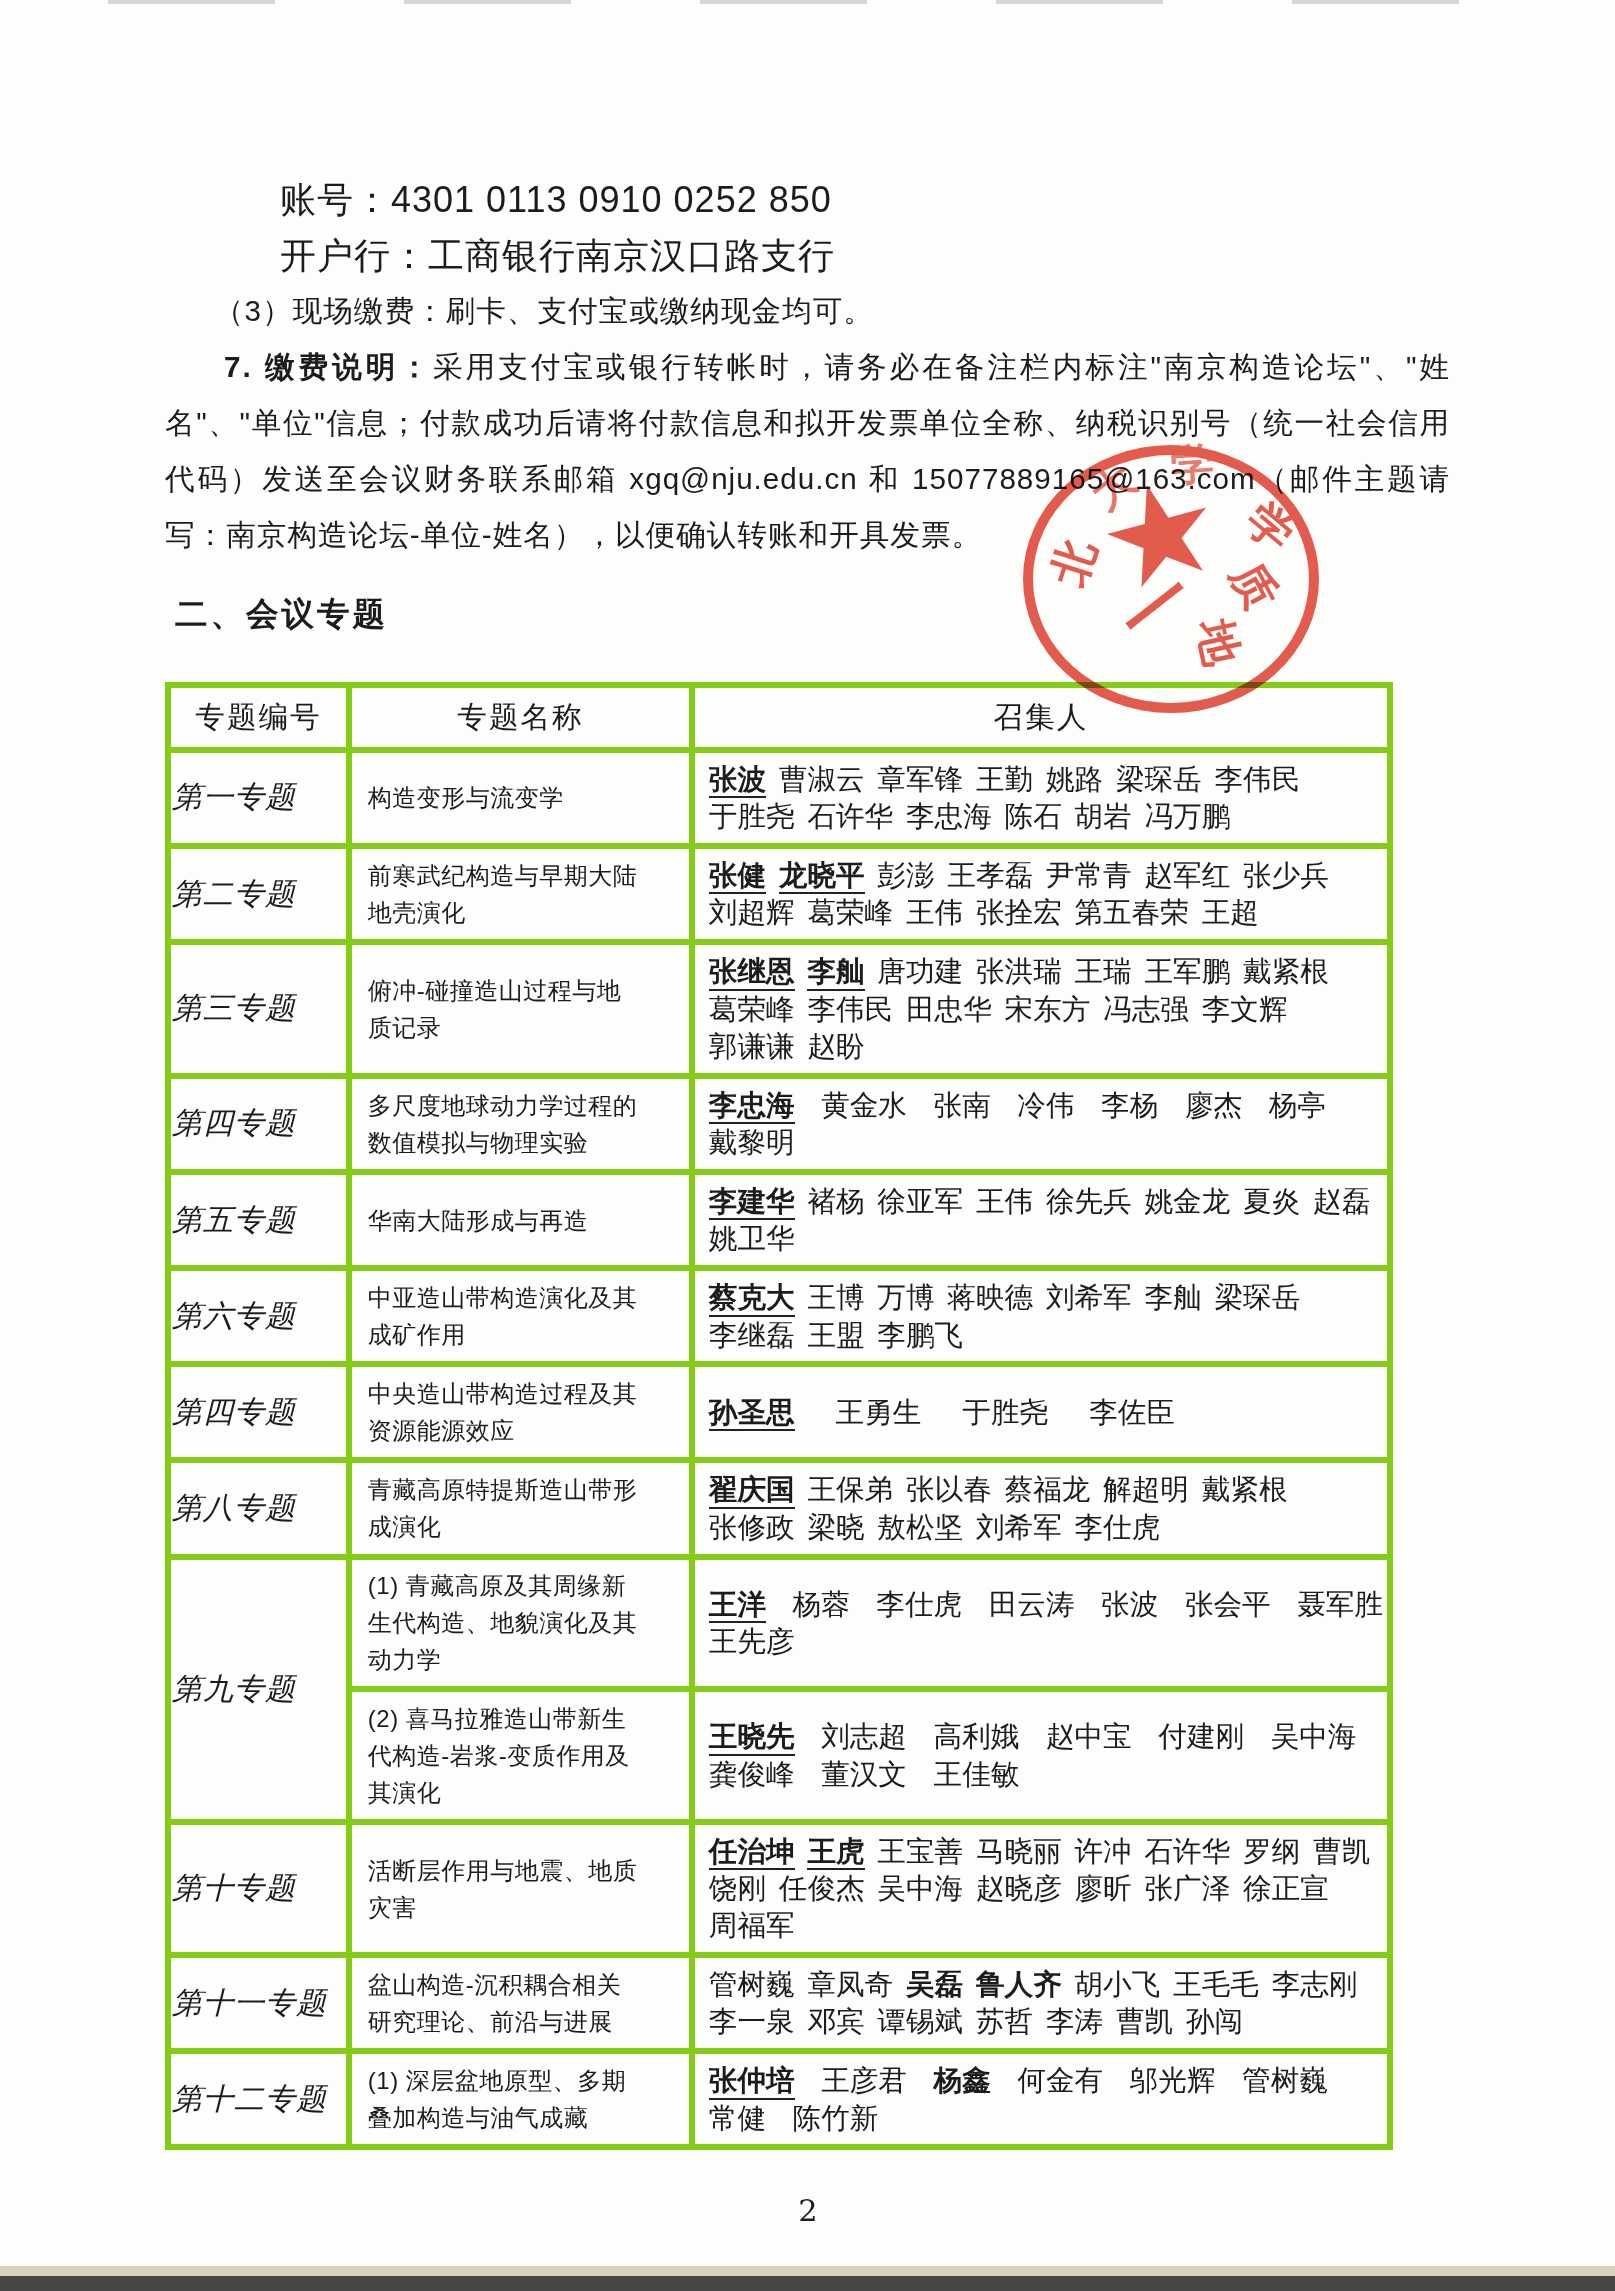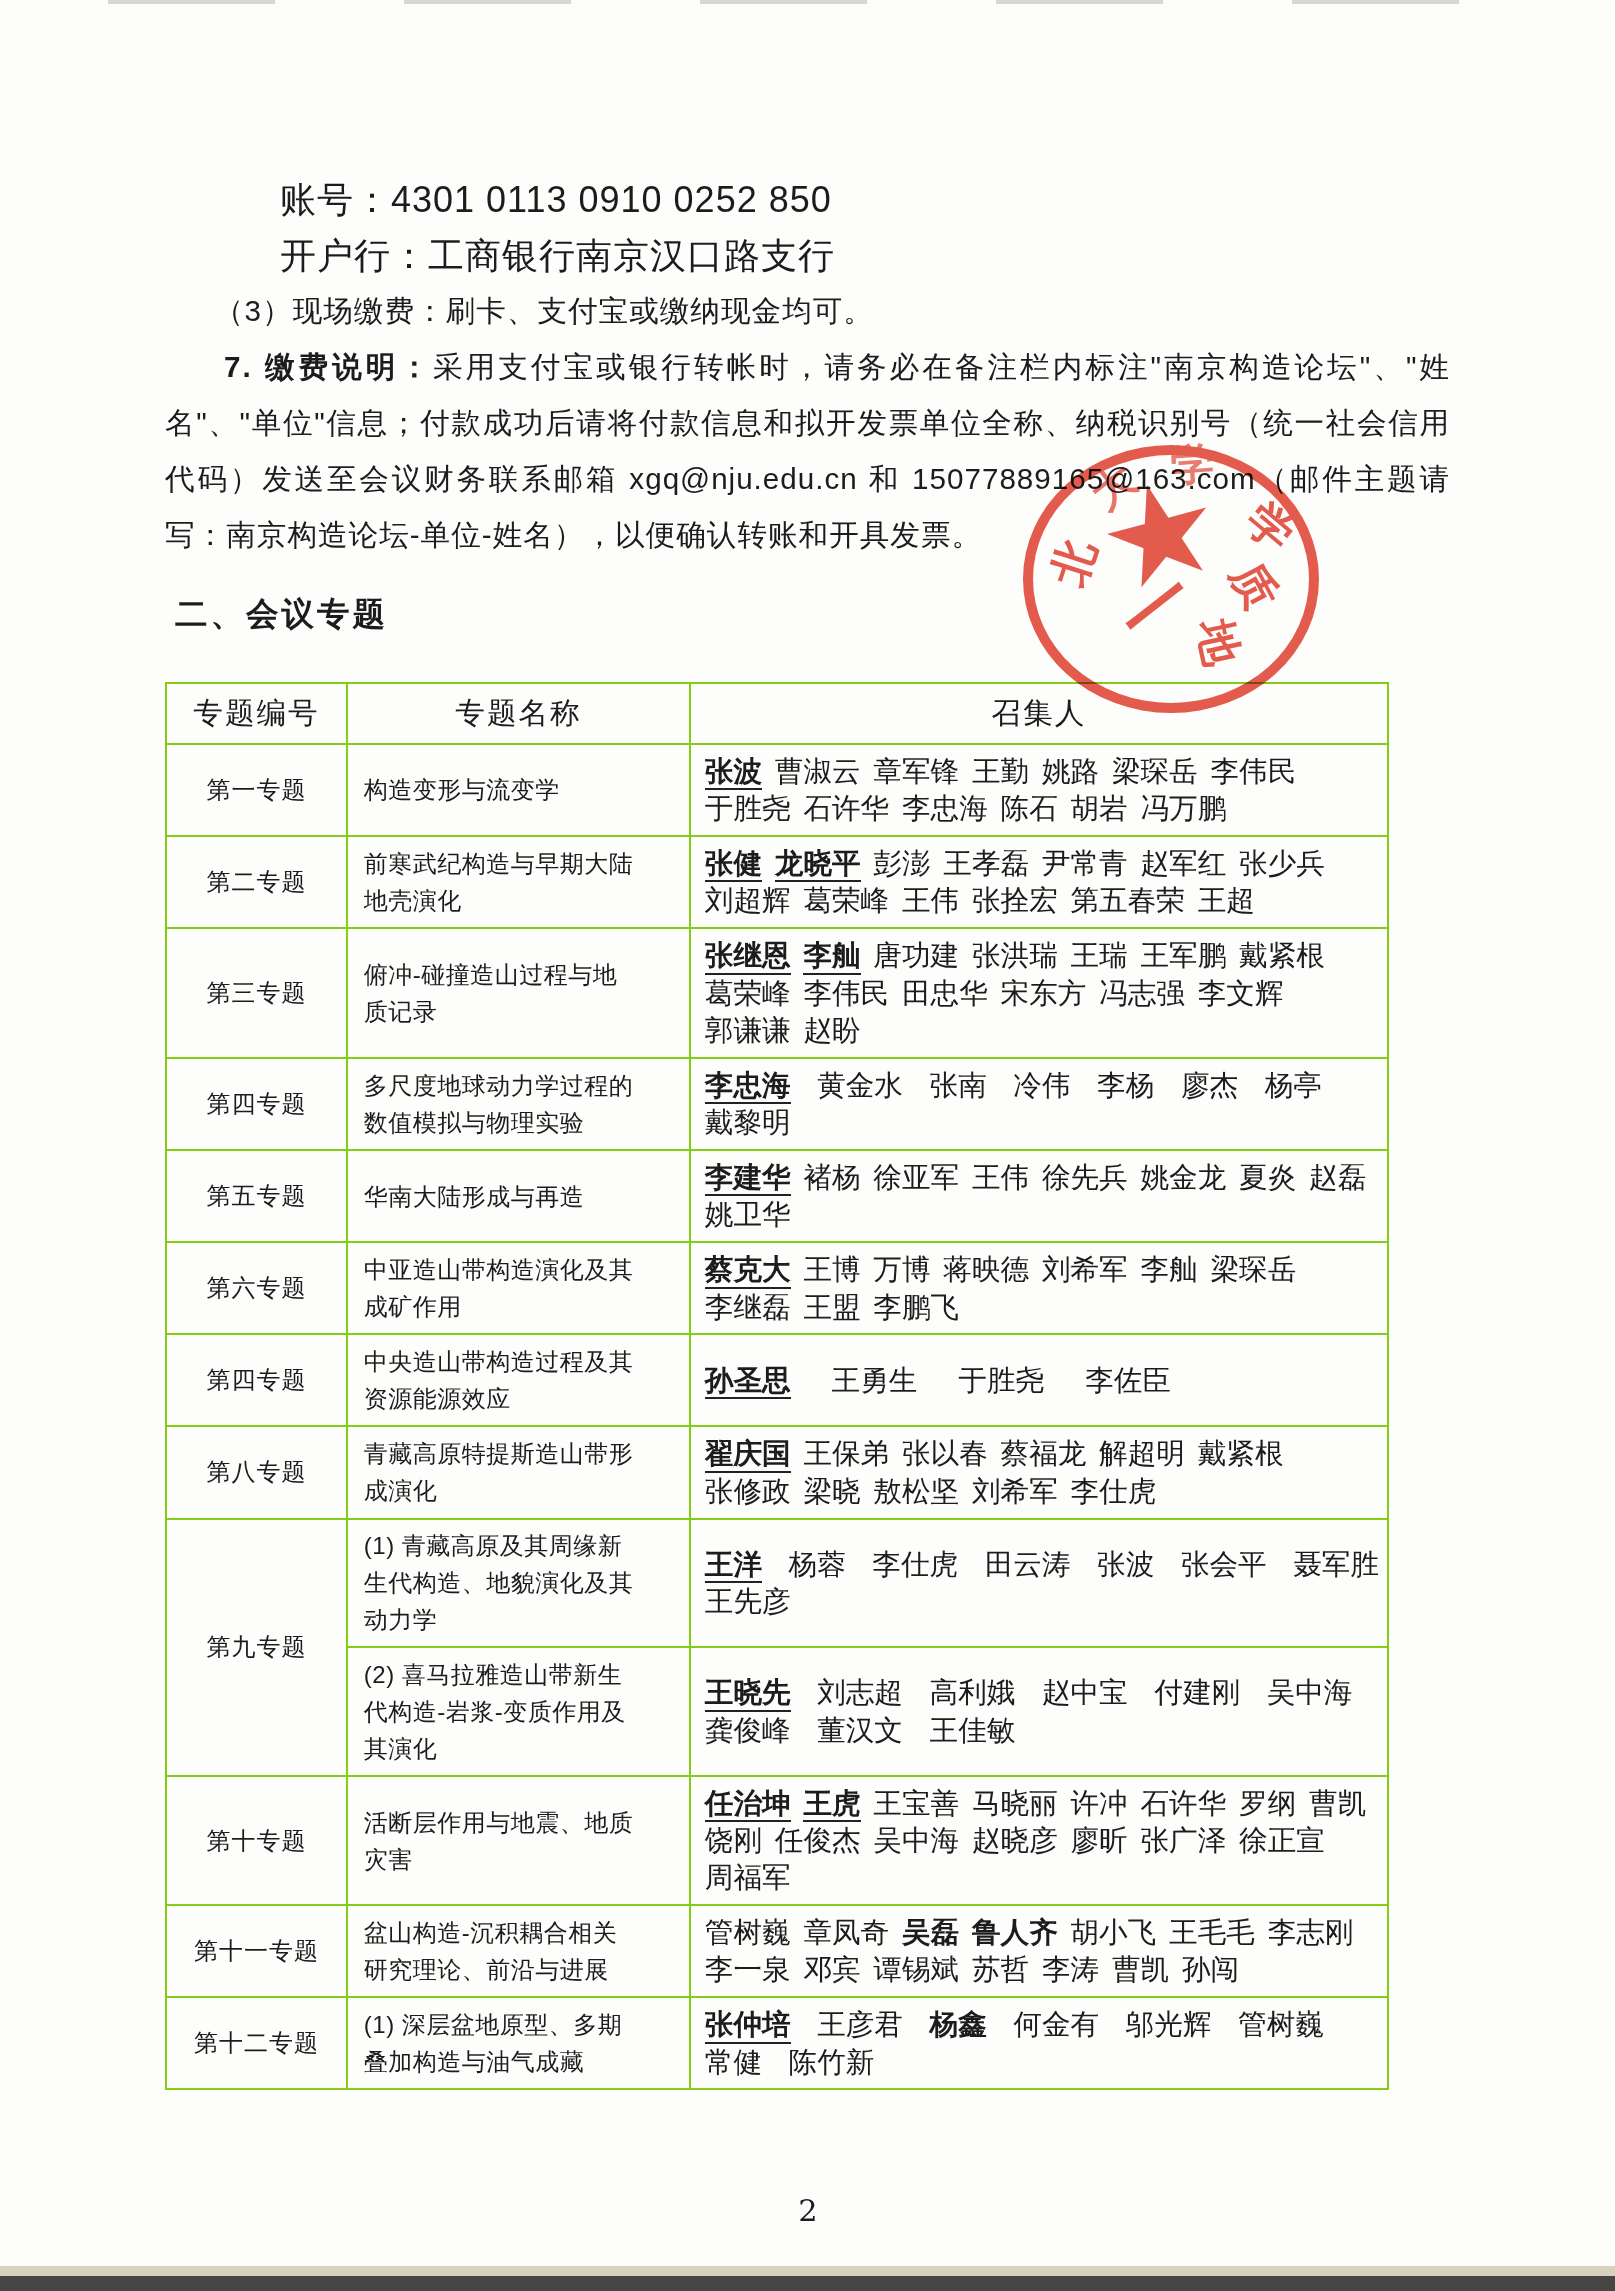--- a/index.html
+++ b/index.html
@@ -12,23 +12,23 @@
     background:repeating-linear-gradient(90deg,rgba(80,80,80,.5) 0 167px,transparent 167px 296px);}
   .content{position:absolute;left:165px;top:183px;width:1285px;}
   .bank-line{margin:0 0 22.7px 115px;font-size:36px;line-height:33px;letter-spacing:1px;}
   .onsite-line{margin:9.9px 0 0 49px;font-size:29.6px;line-height:33px;letter-spacing:1px;}
   .note{font-size:29.6px;line-height:56px;text-align:justify;text-indent:59px;
     margin:11.8px 0 0 0;letter-spacing:1px;}
   .note b{letter-spacing:2px;}
   .section-heading{margin:29.6px 0 0 9.9px;font-size:32.5px;font-weight:bold;letter-spacing:3px;}
   table.topics{border-collapse:collapse;margin-top:45px;table-layout:fixed;width:1222px;}
   table.topics col.c1{width:181px;} table.topics col.c2{width:343px;} table.topics col.c3{width:698px;}
-  table.topics th,table.topics td{border:2px solid #84cc16;margin-left:46px;}
+  table.topics th,table.topics td{border:6px solid #84cc16;margin-left:46px;}
   table.topics th{height:57px;font-weight:normal;font-size:29.6px;letter-spacing:2px;}
-  td.col-id{text-align:center;font-size:24px;letter-spacing:1px;}
+  td.col-id{text-align:left;font-size:30px;letter-spacing:1px;font-style:italic;}
   td.col-topic{font-size:24px;line-height:37px;padding:7.9px 5.9px 7.9px 15.8px;vertical-align:middle;letter-spacing:0.5px;}
   td.col-names{font-size:28.6px;line-height:37px;padding:7.9px 3.9px 7.9px 13.8px;vertical-align:middle;}
   .nline{white-space:nowrap;}
   .name{margin-right:12.8px;white-space:nowrap;}
   .names-wide .name{margin-right:26.6px;}
   .names-xwide .name{margin-right:41px;}
   .name.u{font-weight:bold;border-bottom:2px solid #222;padding-bottom:1px;display:inline-block;line-height:32.5px;}
   .name.b{font-weight:bold;}
   
   .stamp{position:absolute;left:1023px;top:445px;width:296px;height:268px;

